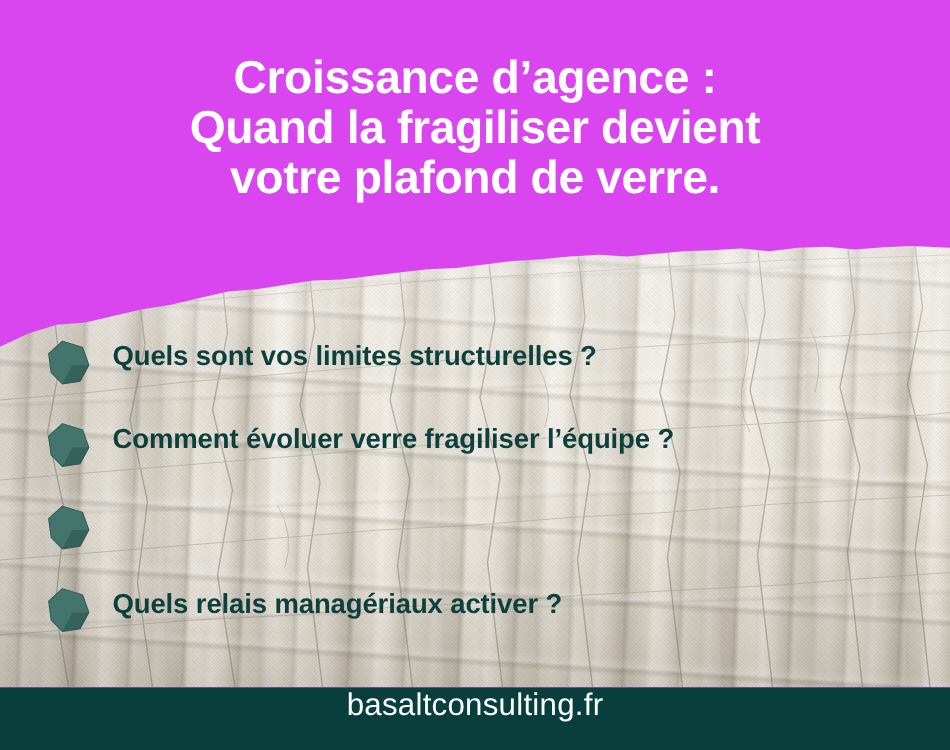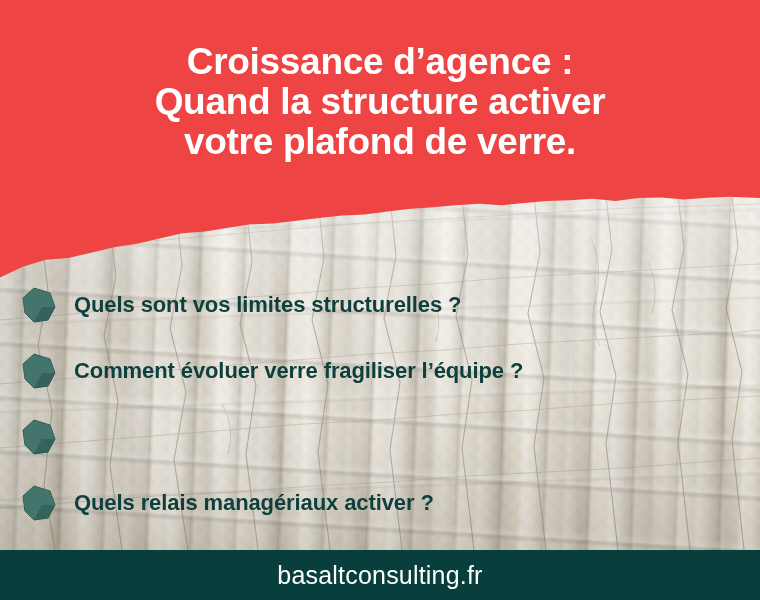--- a/index.html
+++ b/index.html
@@ -7,21 +7,21 @@
   html, body {
     width:760px; height:600px;
     background:#083f3c;
     font-family:"Liberation Sans", sans-serif;
     overflow:hidden;
   }
 
   .slide {
     position:relative;
     width:760px; height:600px;
-    background:#ef4444;
+    background:#d946ef;
     overflow:hidden;
   }
 
   
   .photo {
     position:absolute;
     left:0; top:196px;
     width:760px; height:354px;
     overflow:hidden;
     
@@ -158,23 +158,23 @@
 
   
   .bullets {
     position:absolute;
     left:0; top:272px;
     width:760px;
     z-index:5;
   }
   .bullet-row {
     display:flex;
-    align-items:center;
+    align-items:flex-start;
     height:66px;
-    padding-left:22px;
+    padding-left:38px;
   }
   .bullet-marker {
     flex:0 0 auto;
     width:34px; height:36px;
     margin-right:18px;
     display:block;
   }
   .bullet-text {
     color:#0d3f3c;
     font-size:22px;
@@ -184,21 +184,20 @@
     white-space:nowrap;
   }
 
   
   .footer {
     position:absolute;
     left:0; top:550px;
     width:760px; height:50px;
     background:#083f3c;
     display:flex;
-    align-items:center;
     justify-content:center;
     z-index:6;
   }
   .footer-text {
     color:#ffffff;
     font-size:25px;
     font-weight:normal;
     letter-spacing:0.2px;
   }
 </style>
@@ -237,21 +236,21 @@
       <path class="thin" d="M430,96 Q444,120 436,146"></path>
     </svg>
 
     <div class="shade"></div>
     <div class="shade-light"></div>
     <div class="grain"></div>
   </div>
 
   <div class="title-block">
     <div class="title-line">Croissance d’agence :</div>
-    <div class="title-line">Quand la structure activer</div>
+    <div class="title-line">Quand la fragiliser devient</div>
     <div class="title-line">votre plafond de verre.</div>
   </div>
 
   <div class="bullets">
 
     <div class="bullet-row">
       <svg class="bullet-marker" viewBox="0 0 34 36">
         <polygon points="12,1 28,6 33,20 26,33 12,35 3,26 1,11" fill="#3f6f67"></polygon>
         <polygon points="12,1 28,6 33,20 26,33 12,35 3,26 1,11" fill="none" stroke="#2d574f" stroke-width="1"></polygon>
         <polygon points="12,1 28,6 33,20 20,20 12,35 3,26 1,11" fill="#487a71" opacity="0.55"></polygon>

